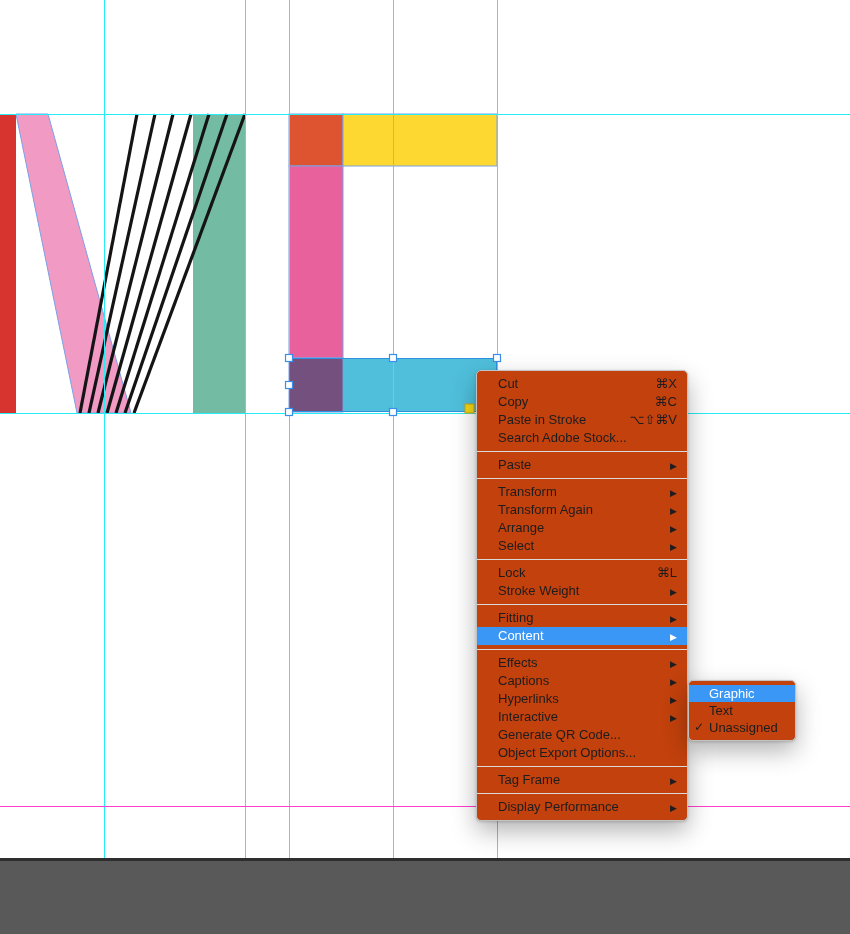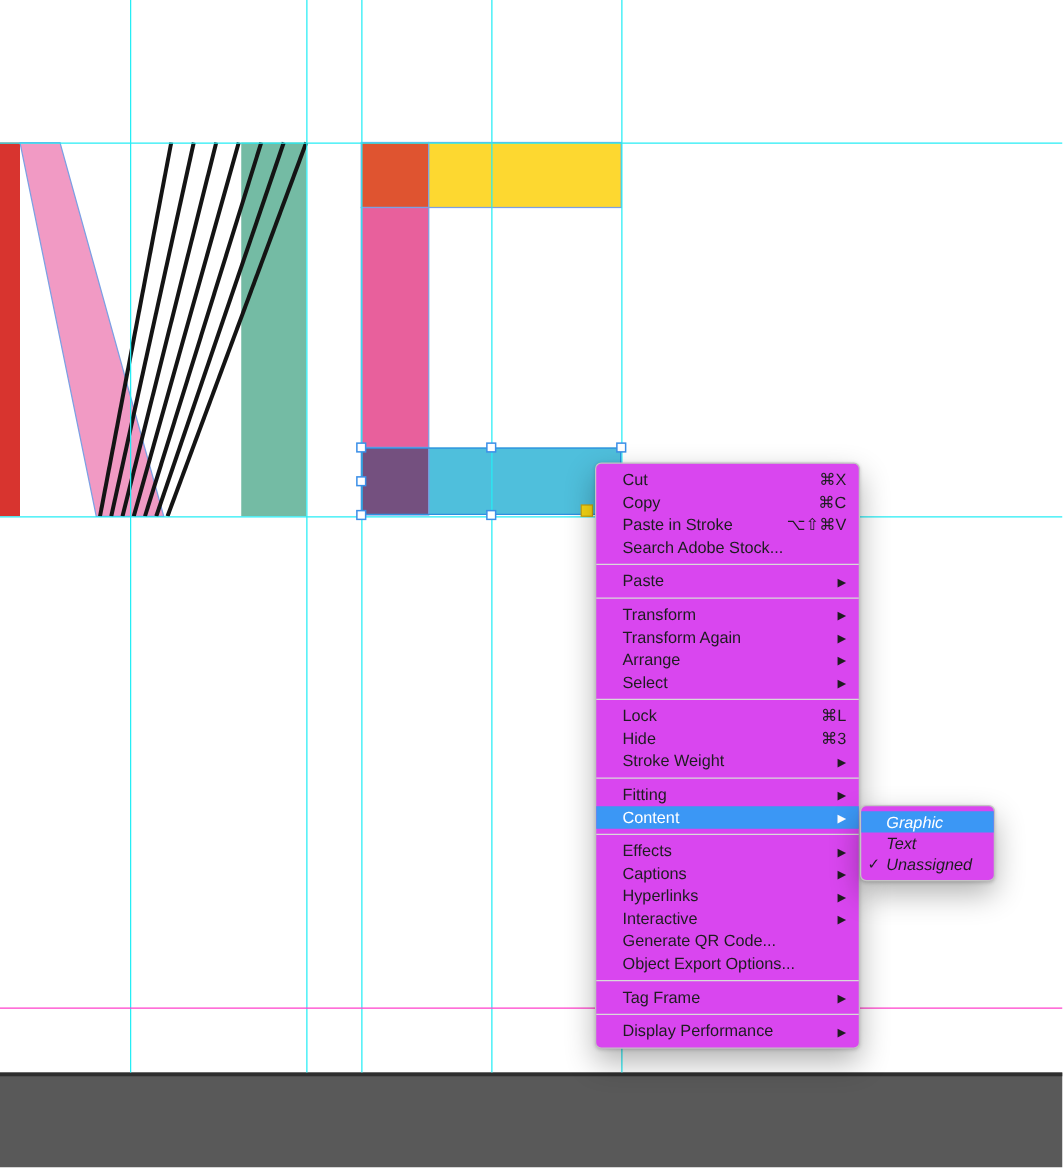--- a/index.html
+++ b/index.html
@@ -9,31 +9,31 @@
     background:#ffffff;
     overflow:hidden;
     font-family:"Liberation Sans","DejaVu Sans",sans-serif;
   }
   #canvas-svg{position:absolute;left:0;top:0;z-index:1;}
 
   
   .menu{
     position:absolute;
     z-index:10;
-    background:#d946ef;
+    background:#c2410c;
     border:1px solid #c3c3c3;
     border-radius:5px;
     box-shadow:0 10px 24px rgba(0,0,0,.30), 0 1px 3px rgba(0,0,0,.18);
     padding:4px 0;
     font-size:13px;
     color:#1d1d1f;
     box-sizing:border-box;
   }
   #context-menu{left:476px;top:370px;width:212px;}
-  #content-submenu{left:688px;top:644px;width:108px;font-style:italic;}
+  #content-submenu{left:688px;top:680px;width:108px;}
   .mi{
     height:18px;line-height:18px;
     padding:0 10px 0 21px;
     display:flex;justify-content:space-between;align-items:center;
     white-space:nowrap;
     cursor:default;
   }
   #content-submenu .mi{height:17px;line-height:17px;padding:0 10px 0 20px;position:relative;}
   .mi .sc{color:#1d1d1f;text-align:right;}
   .mi .arrow{font-size:9px;color:#1d1d1f;transform:translateY(0.5px);}
@@ -131,24 +131,20 @@
     <div class="mi">
       <span class="lbl">Select</span>
       <span class="arrow">▶</span>
     </div>
     <div class="sep"></div>
     <div class="mi">
       <span class="lbl">Lock</span>
       <span class="sc">⌘L</span>
     </div>
     <div class="mi">
-      <span class="lbl">Hide</span>
-      <span class="sc">⌘3</span>
-    </div>
-    <div class="mi">
       <span class="lbl">Stroke Weight</span>
       <span class="arrow">▶</span>
     </div>
     <div class="sep"></div>
     <div class="mi">
       <span class="lbl">Fitting</span>
       <span class="arrow">▶</span>
     </div>
     <div class="mi hl">
       <span class="lbl">Content</span>

